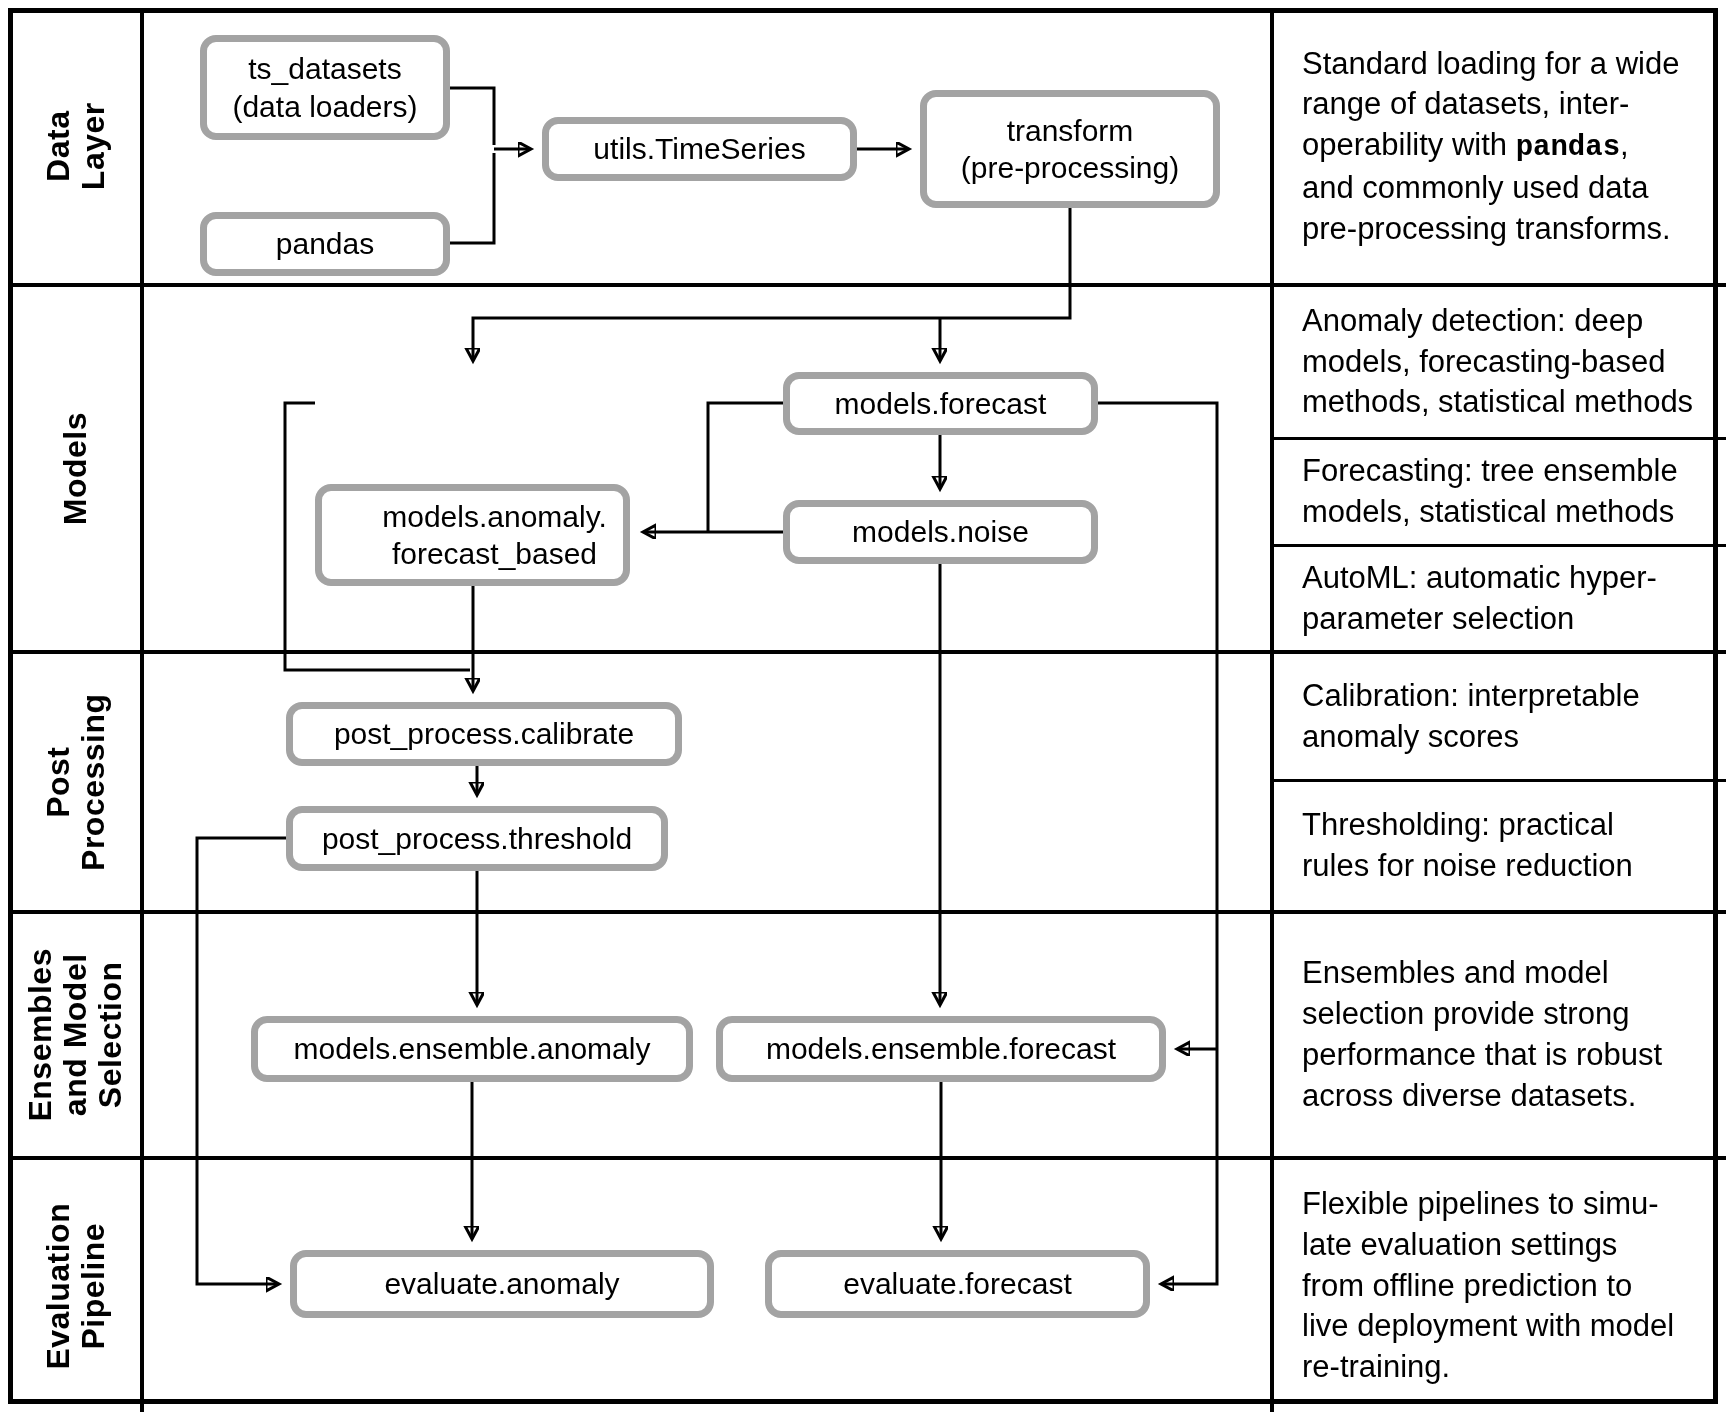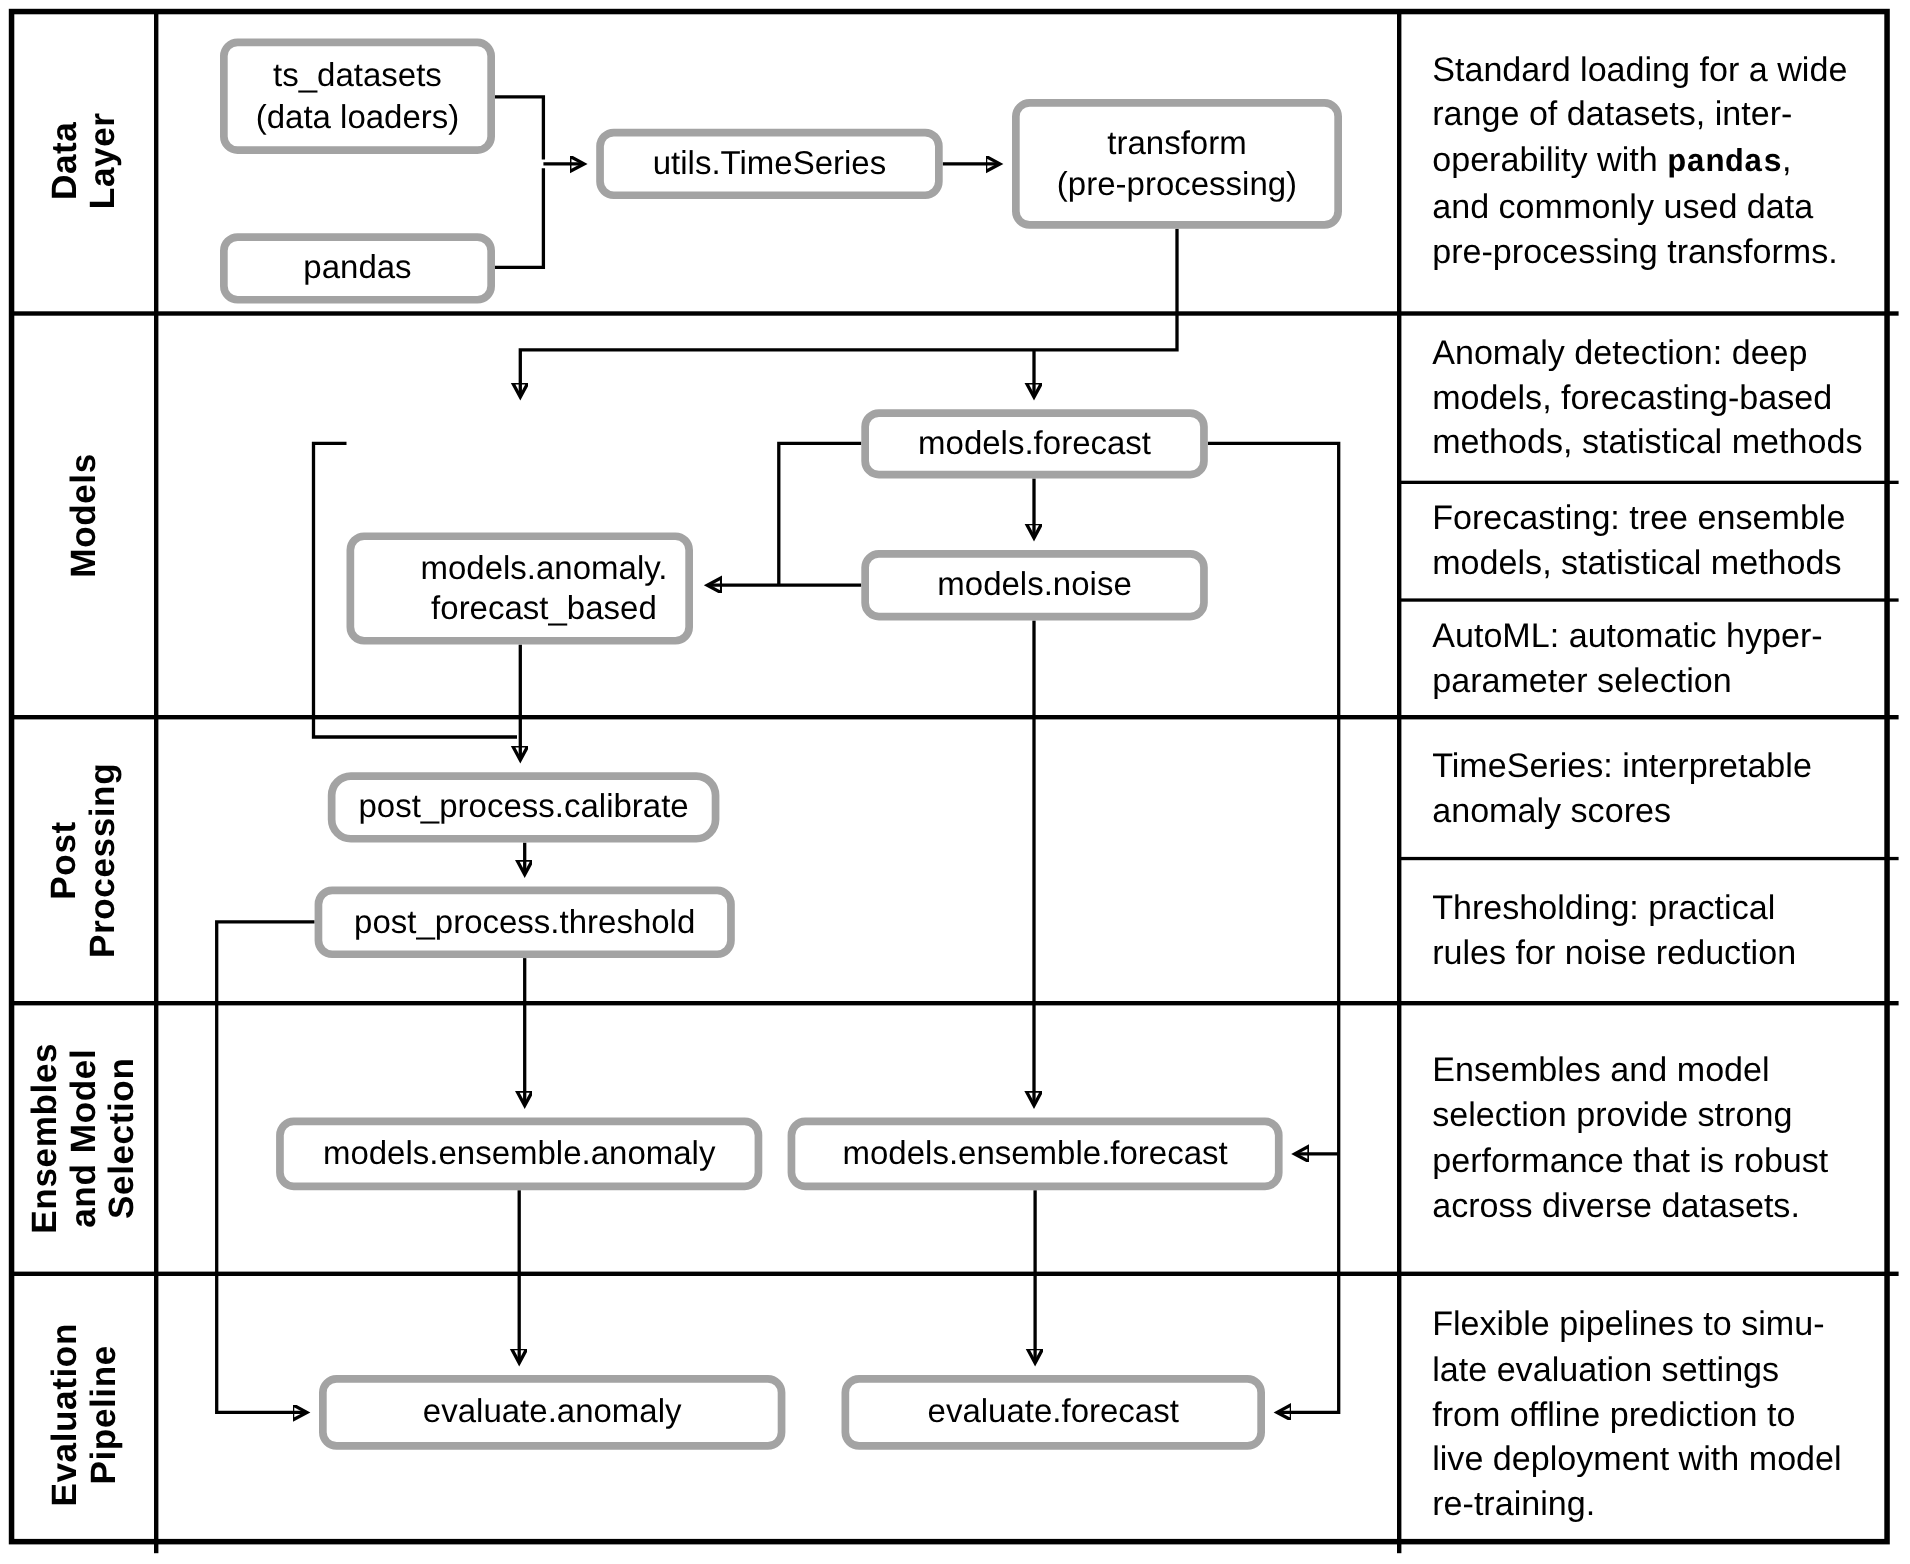--- a/index.html
+++ b/index.html
@@ -153,21 +153,21 @@
   <div class="node" style="left:200px;top:212px;width:250px;height:64px;">pandas</div>
   <div class="node" style="left:542px;top:117px;width:315px;height:64px;">utils.TimeSeries</div>
   <div class="node" style="left:920px;top:90px;width:300px;height:118px;">transform
 (pre-processing)</div>
 
   <div class="node" style="left:783px;top:372px;width:315px;height:63px;">models.forecast</div>
   <div class="node" style="left:315px;top:484px;width:315px;height:102px;padding-left:44px;">models.anomaly.
 forecast_based</div>
   <div class="node" style="left:783px;top:500px;width:315px;height:64px;">models.noise</div>
 
-  <div class="node" style="left:298px;top:702px;width:356px;height:64px;border-radius:21px;">post_process.calibrate</div>
+  <div class="node" style="left:286px;top:702px;width:396px;height:64px;">post_process.calibrate</div>
   <div class="node" style="left:286px;top:806px;width:382px;height:65px;">post_process.threshold</div>
 
   <div class="node" style="left:251px;top:1016px;width:442px;height:66px;">models.ensemble.anomaly</div>
   <div class="node" style="left:716px;top:1016px;width:450px;height:66px;">models.ensemble.forecast</div>
 
   <div class="node" style="left:290px;top:1250px;width:424px;height:68px;">evaluate.anomaly</div>
   <div class="node" style="left:765px;top:1250px;width:385px;height:68px;">evaluate.forecast</div>
 
   <div class="desc" style="top:10px;height:273px;">
     <p class="desc-text"><span>Standard loading for a wide
@@ -183,21 +183,21 @@
   </div>
   <div class="desc" style="top:440px;height:104px;">
     <p class="desc-text">Forecasting: tree ensemble
 models, statistical methods</p>
   </div>
   <div class="desc" style="top:547px;height:103px;">
     <p class="desc-text">AutoML: automatic hyper-
 parameter selection</p>
   </div>
   <div class="desc" style="top:654px;height:125px;">
-    <p class="desc-text">TimeSeries: interpretable
+    <p class="desc-text">Calibration: interpretable
 anomaly scores</p>
   </div>
   <div class="desc" style="top:782px;height:128px;">
     <p class="desc-text">Thresholding: practical
 rules for noise reduction</p>
   </div>
   <div class="desc" style="top:914px;height:242px;">
     <p class="desc-text">Ensembles and model
 selection provide strong
 performance that is robust

